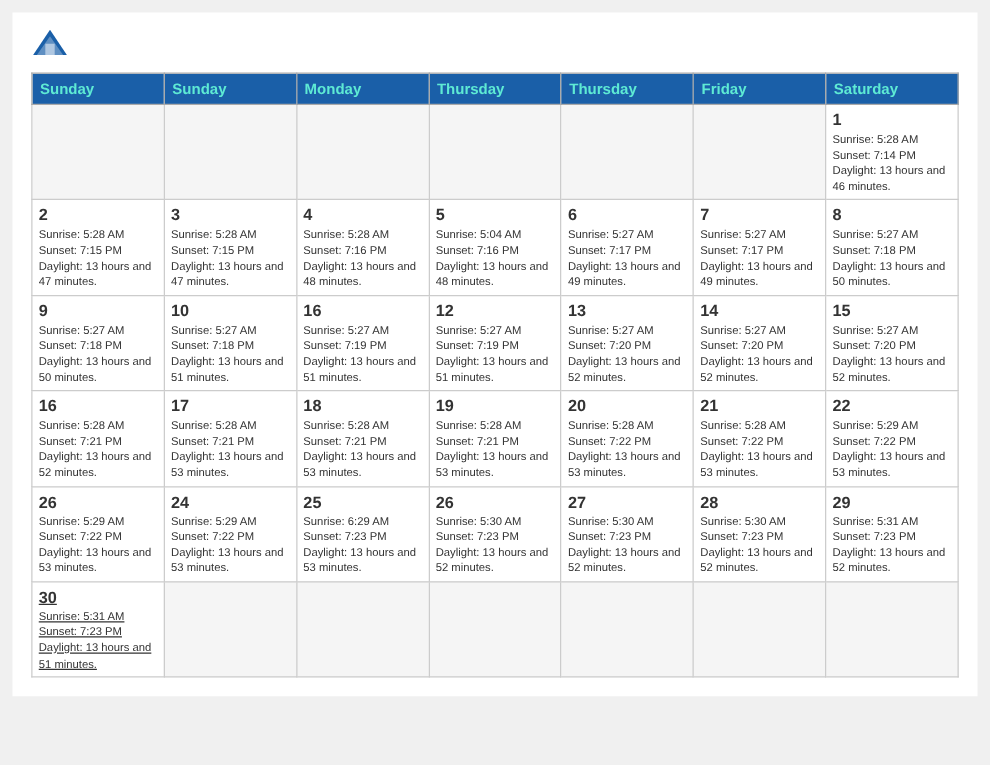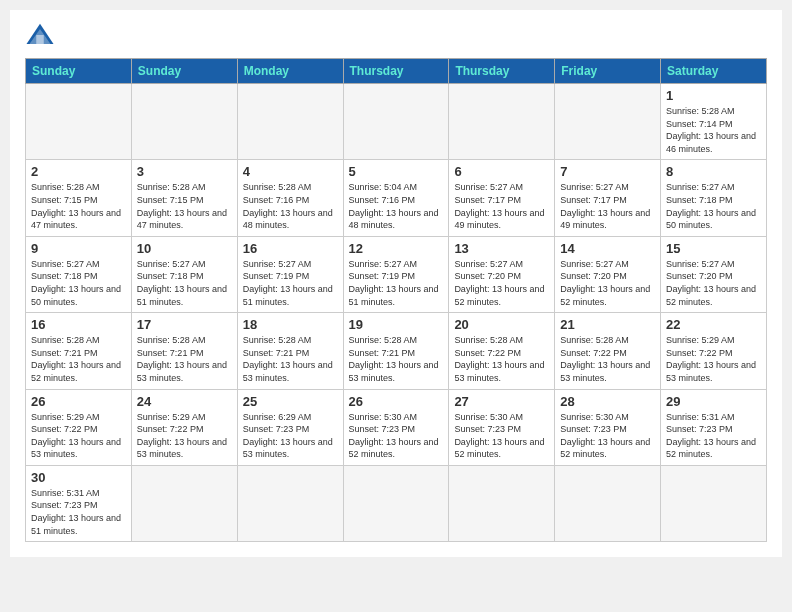--- a/index.html
+++ b/index.html
@@ -87,20 +87,21 @@
       display: block;
       margin-bottom: 2px;
     }
     .day-info {
       font-size: 9px;
       line-height: 1.4;
       color: #333;
     }
     .last-row td {
       height: 60px;
+      text-decoration: underline;
     }
   </style>
 </head>
 <body>
 
 <div class="page">
   <div class="header">
     <div class="logo">
       <svg class="logo-icon" viewBox="0 0 40 40">
         <polygon points="20,5 38,32 2,32" fill="#1a5fa8"></polygon>

